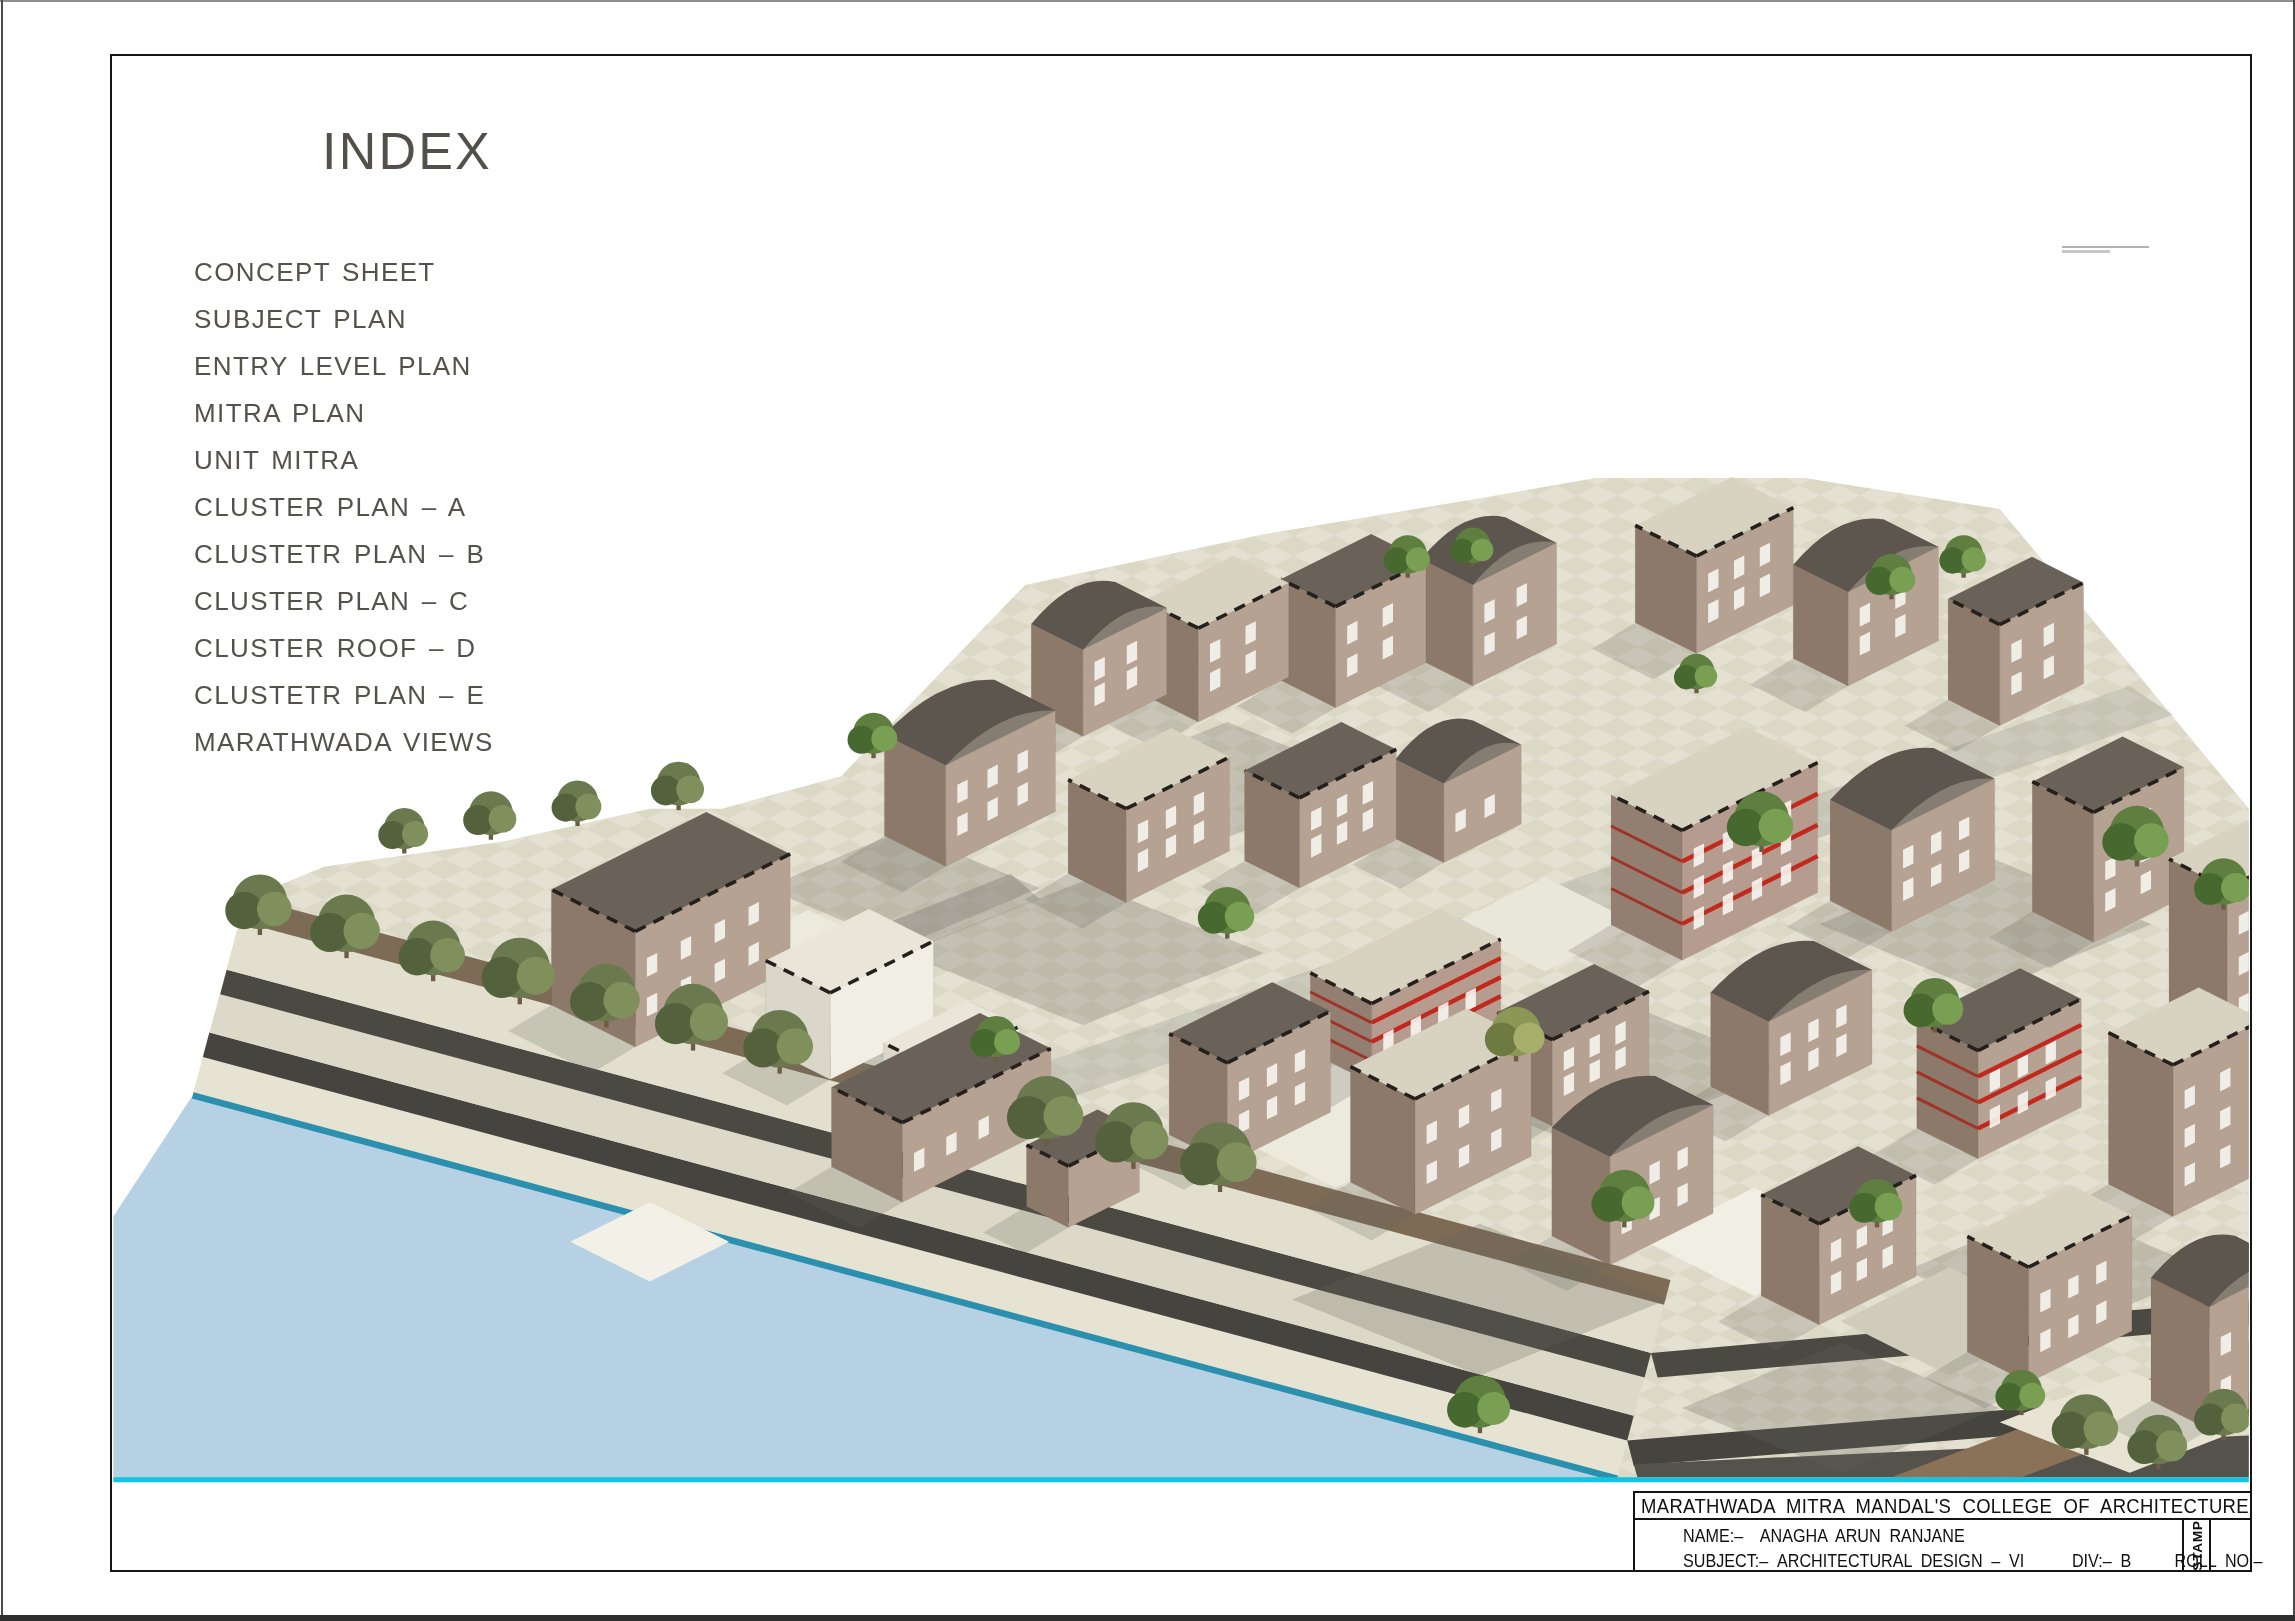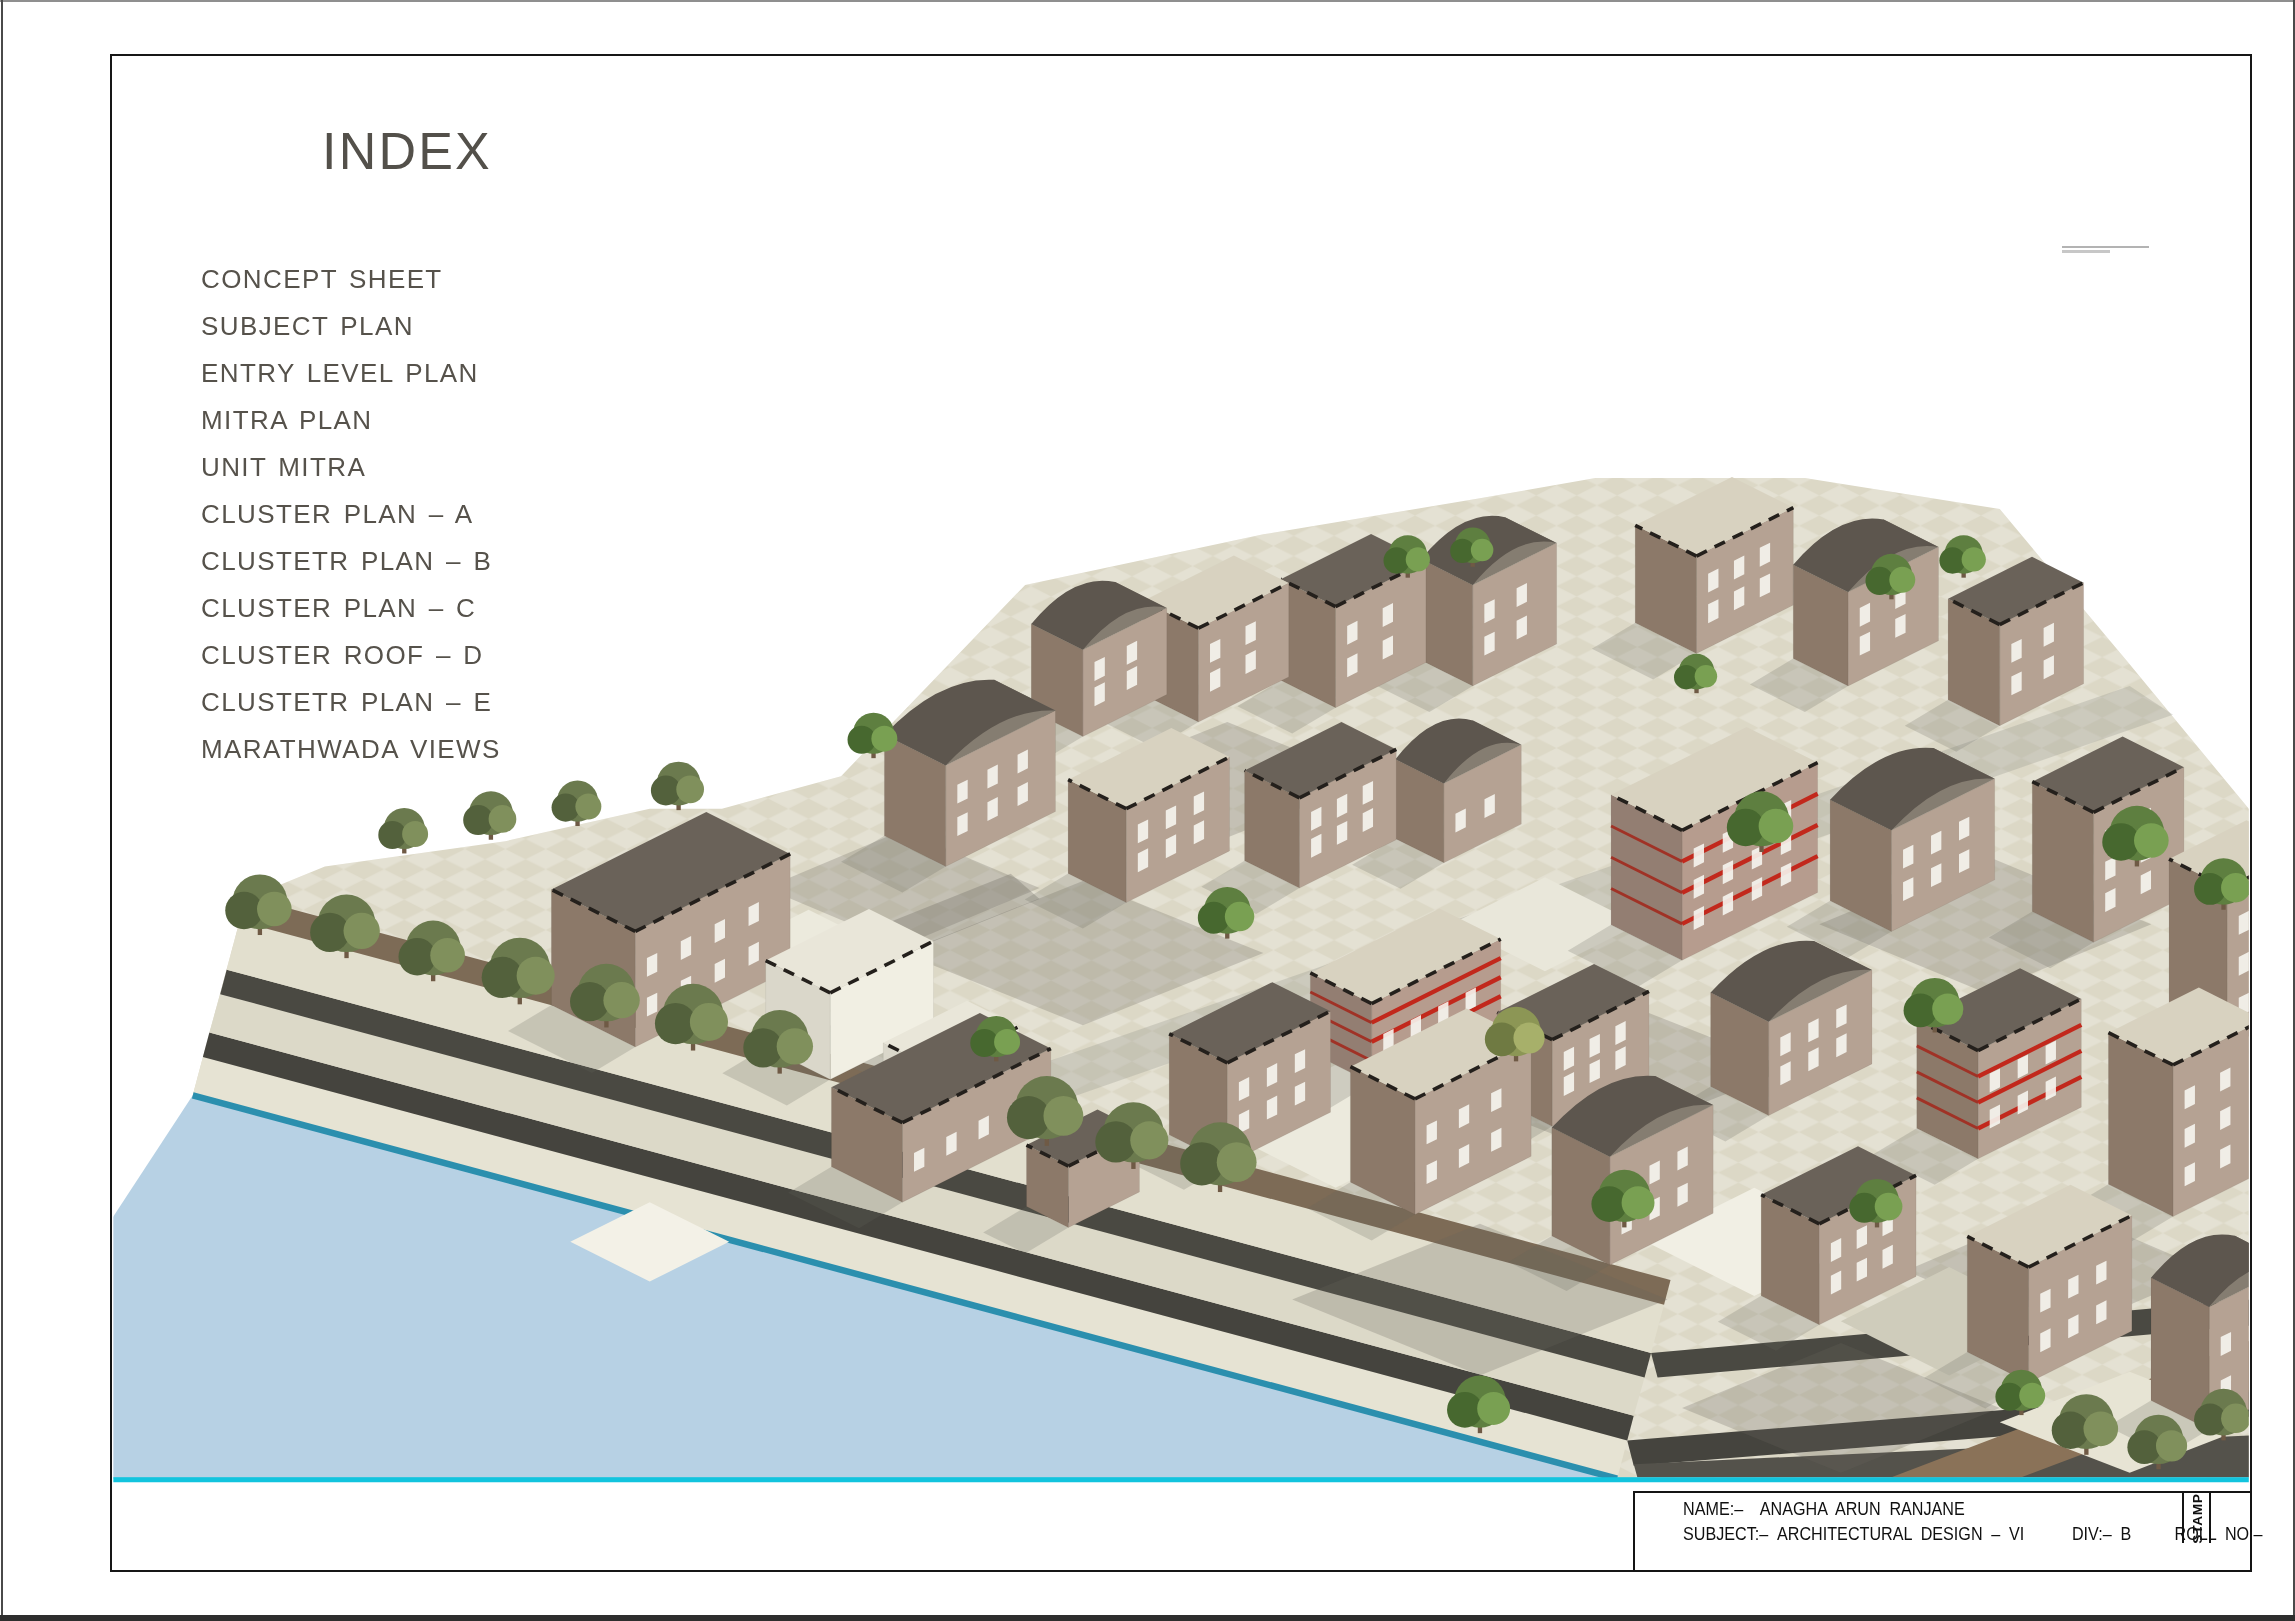--- a/index.html
+++ b/index.html
@@ -14,21 +14,21 @@
 
   
   .frame{position:absolute;left:110px;top:54px;width:2142px;height:1518px;
          border:2.9px solid #161616;box-sizing:border-box;z-index:5;pointer-events:none;}
 
   .scene-svg{position:absolute;left:0;top:0;width:2295px;height:1621px;z-index:1;}
 
   
   .index-title{position:absolute;left:322px;top:121px;font-size:52px;letter-spacing:2.2px;
                color:#53504a;z-index:6;font-weight:400;}
-  .index-list{position:absolute;left:189px;top:244px;margin:12px;padding:0;list-style:none;z-index:6;}
+  .index-list{position:absolute;left:189px;top:244px;margin:5px;padding:0;list-style:none;z-index:6;}
   .index-list li{height:47px;line-height:47px;font-size:26px;letter-spacing:1.4px;
                  color:#56524b;white-space:nowrap;font-weight:400;word-spacing:2.9px;}
 
   
   .watermark{position:absolute;left:2062px;top:246px;width:87px;height:8.7px;z-index:6;opacity:.75;}
   .watermark i{display:block;height:2.2px;margin-bottom:2.2px;background:#9a9a9a;filter:blur(0.4px);}
   .watermark i:last-child{width:55%;background:#b5b5b5;}
 
   
   .title-block{position:absolute;left:1633px;top:1491px;width:619px;height:81px;background:#fff;
@@ -737,20 +737,23 @@
       <li>CLUSTETR PLAN – E</li>
       <li>MARATHWADA VIEWS</li>
     </ul>
 
   <div class="watermark">
       <i></i>
       <i></i>
     </div>
 
   <div class="title-block">
+    <div class="tb-college">
+      <span>MARATHWADA MITRA MANDAL'S COLLEGE OF ARCHITECTURE</span>
+    </div>
     <div class="tb-bottom">
       <div class="tb-main">
         <div class="tb-line1">
           <span>NAME:–</span>&nbsp;
           <span>ANAGHA ARUN RANJANE</span>
         </div>
         <div class="tb-line2">
           <span>SUBJECT:–</span>&nbsp;
           <span>ARCHITECTURAL DESIGN – VI</span>
           <span class="gap1"></span>

